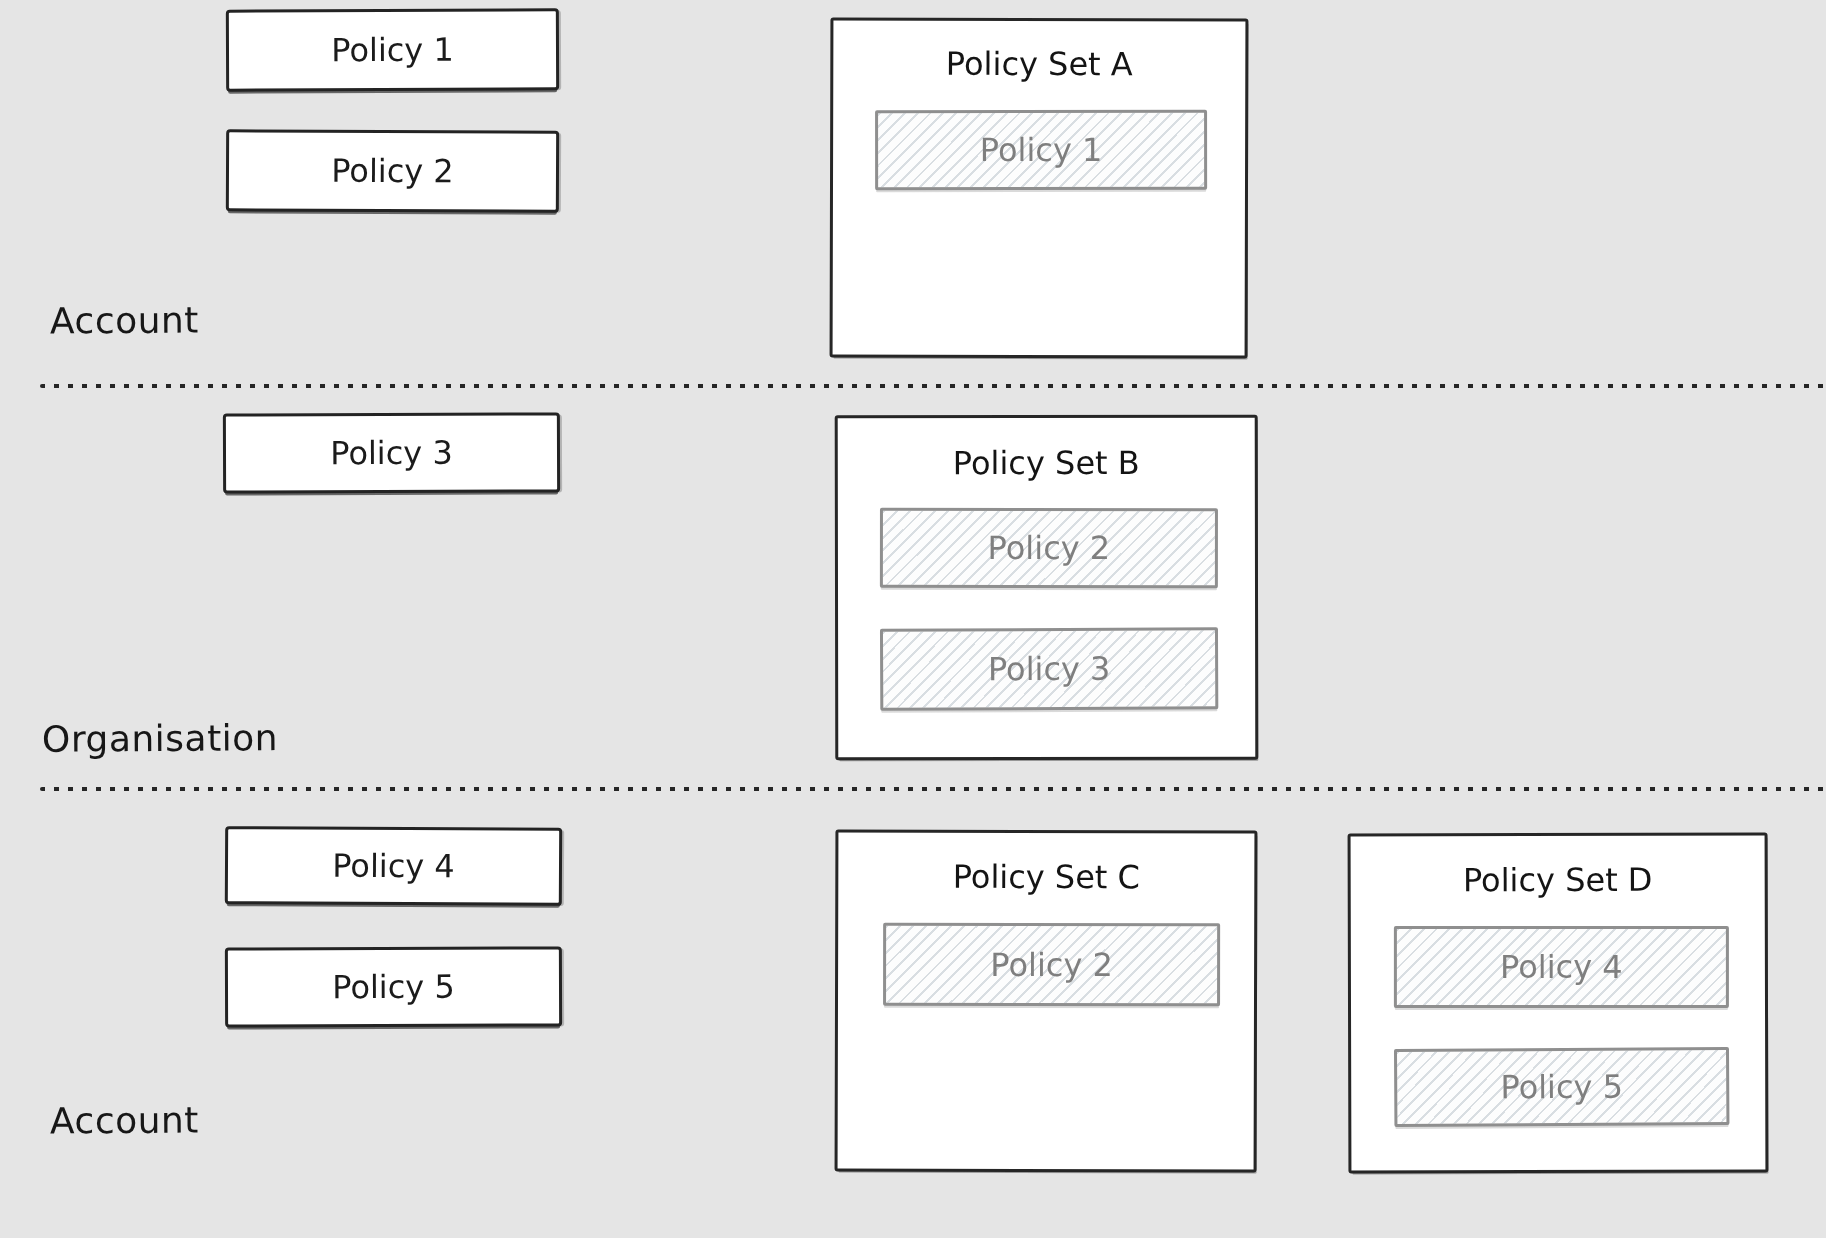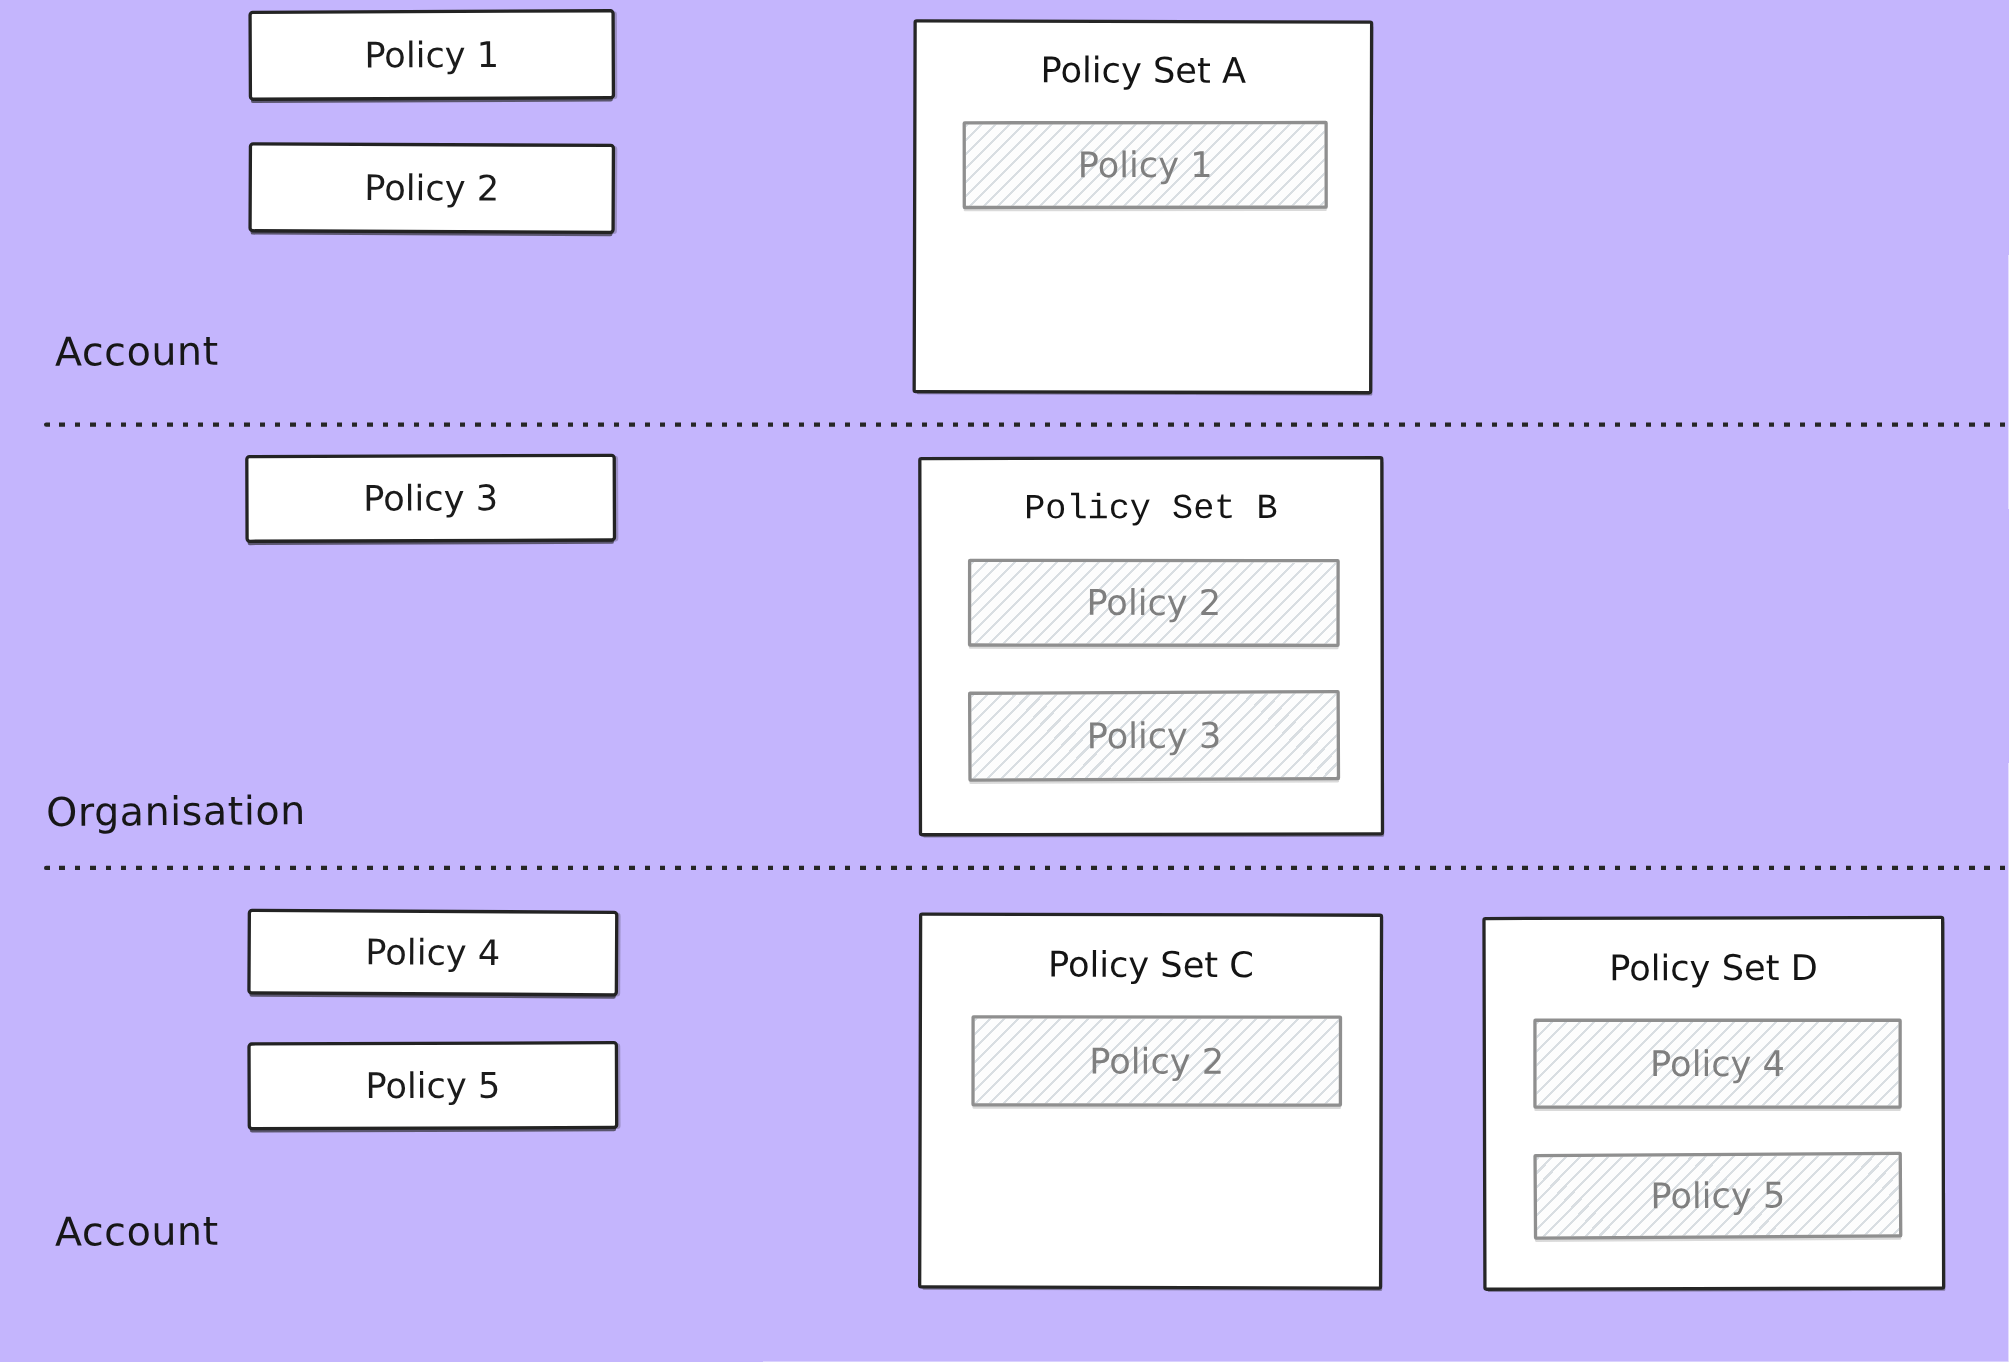--- a/index.html
+++ b/index.html
@@ -4,21 +4,21 @@
 <style>
   html, body {
     margin: 0;
     padding: 0;
     background: #ffffff;
   }
   .canvas {
     position: relative;
     width: 1826px;
     height: 1238px;
-    background: #c4b5fd;
+    background: #e5e5e5;
     font-family: "DejaVu Sans", "Liberation Sans", sans-serif;
     color: #1e1e1e;
     overflow: hidden;
   }
 
   
   .tier-label {
     position: absolute;
     font-size: 36px;
     letter-spacing: 0.5px;
@@ -123,21 +123,21 @@
 
   <div class="tier-label" style="left:50px; top:300px;">Account</div>
 
   <div class="divider" style="top:384px;"></div>
 
   <div class="policy-box" style="left:223px; top:413px; width:337px; height:80px; transform:rotate(-0.2deg);">
     <span class="label">Policy 3</span>
   </div>
 
   <div class="policy-set" style="left:835px; top:415px; width:423px; height:345px; transform:rotate(-0.1deg);">
-    <div class="set-title" style="top:26px;font-family:Liberation Mono, monospace;">Policy Set B</div>
+    <div class="set-title" style="top:26px;">Policy Set B</div>
     <div class="member" style="left:42px; top:90px; width:338px; height:80px; transform:rotate(0.15deg);">
       <span class="label">Policy 2</span>
     </div>
     <div class="member" style="left:42px; top:210px; width:338px; height:82px; transform:rotate(-0.15deg);">
       <span class="label">Policy 3</span>
     </div>
   </div>
 
   <div class="tier-label" style="left:42px; top:718px;">Organisation</div>
 

